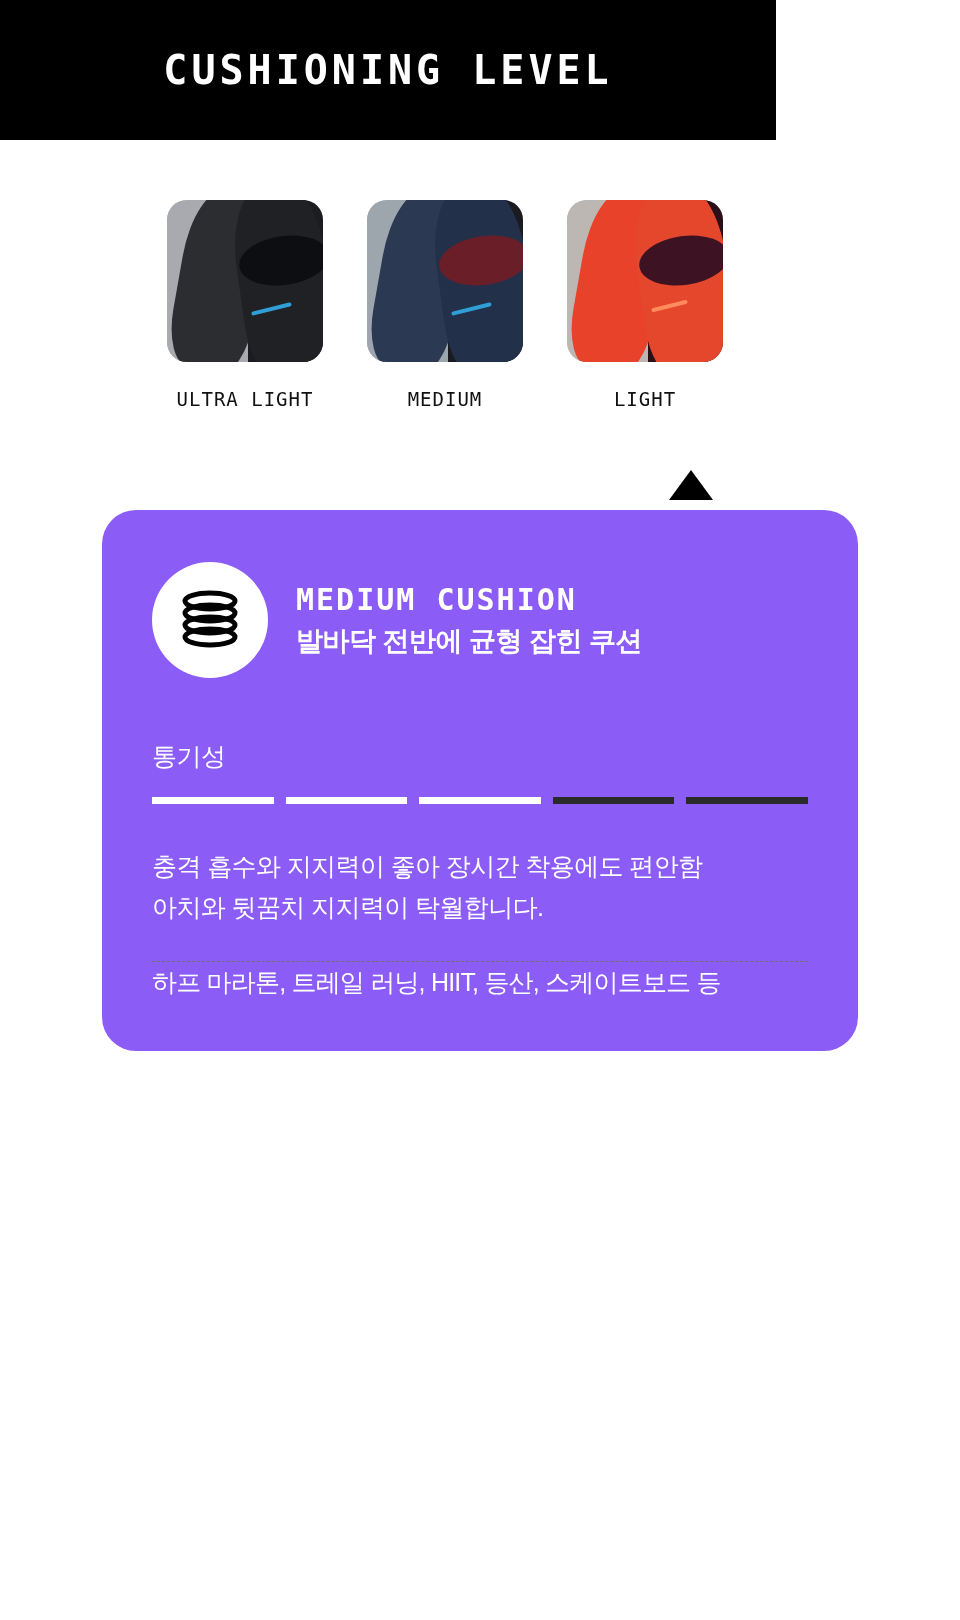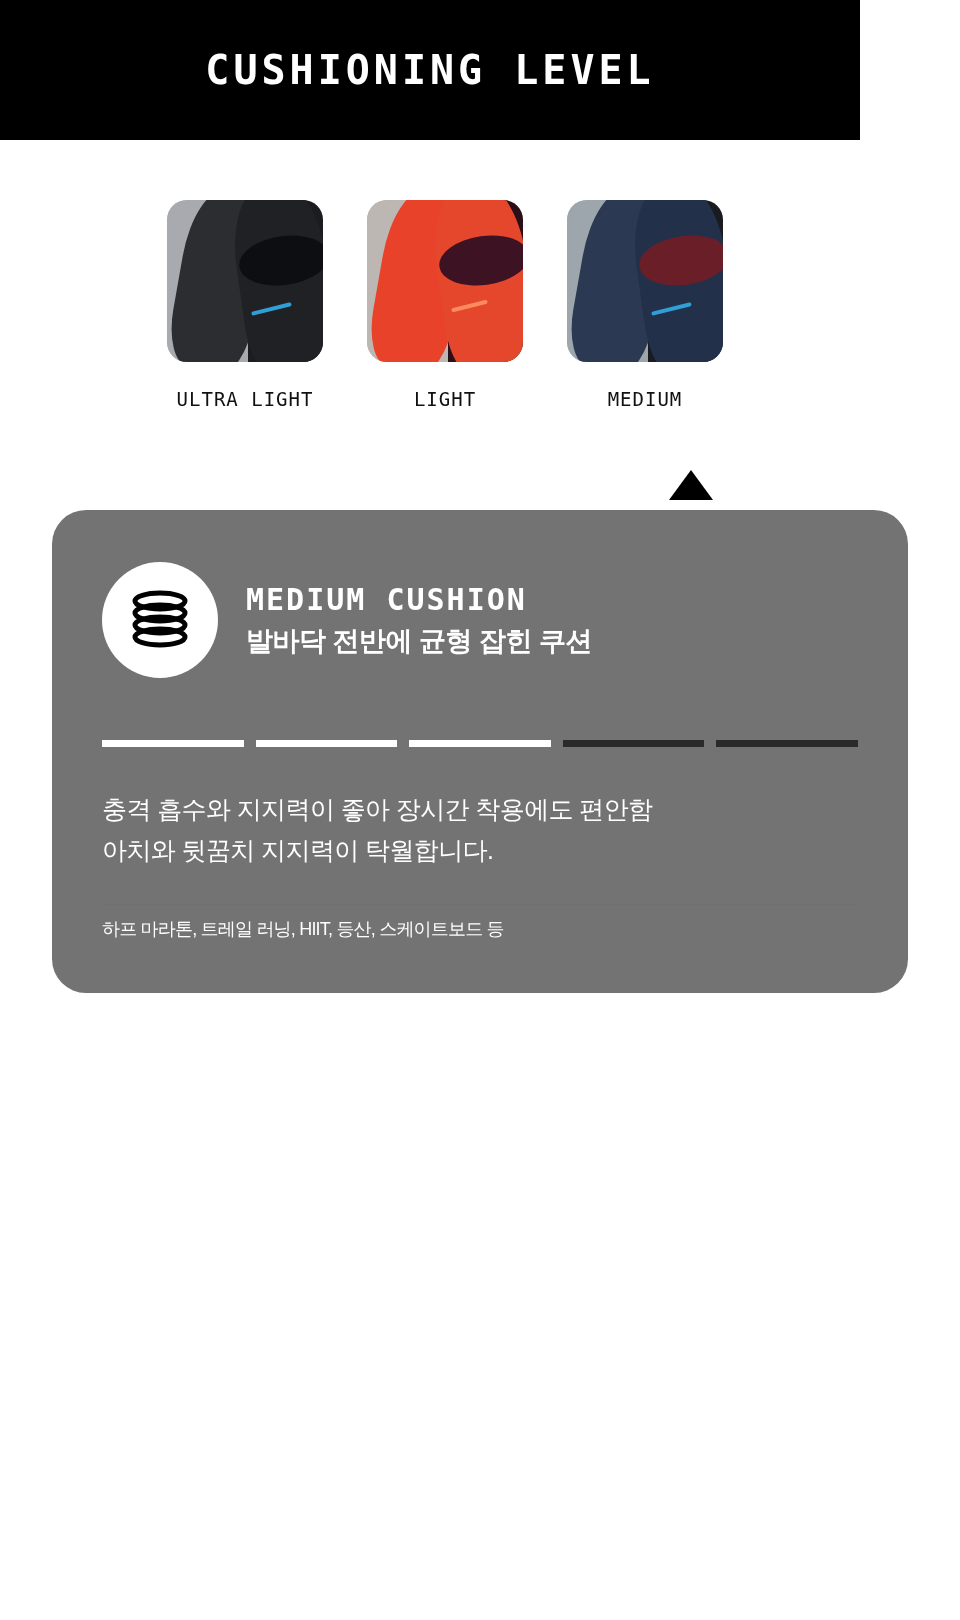--- a/index.html
+++ b/index.html
@@ -9,21 +9,21 @@
   body {
     width: 960px;
     height: 1620px;
     background: #ffffff;
     font-family: "Liberation Sans", sans-serif;
     overflow: hidden;
   }
 
   
   .header-bar {
-    width: 860px;
+    width: 776px;
     height: 140px;
     background: #000000;
     display: flex;
     align-items: center;
     justify-content: center;
   }
   .header-title {
     color: #ffffff;
     font-family: "DejaVu Sans Mono", monospace;
     font-size: 40px;
@@ -112,22 +112,22 @@
     width: 0; height: 0;
     border-left: 22px solid transparent;
     border-right: 22px solid transparent;
     border-bottom: 30px solid #000000;
   }
 
   
   .card {
     position: relative;
     margin: 0 auto;
-    width: 856px;
-    background: #737373;
+    width: 756px;
+    background: #8b5cf6;
     border-radius: 34px;
     color: #ffffff;
     padding: 46px 50px 52px 50px;
     box-sizing: border-box;
   }
 
   .card-head {
     display: flex;
     align-items: center;
     gap: 28px;
@@ -189,22 +189,22 @@
   }
   .desc div { white-space: nowrap; }
 
   .rec-title {
     margin-top: 44px;
     font-size: 26px;
     font-weight: bold;
     letter-spacing: -0.5px;
   }
   .rec-text {
-    margin-top: 12px;
-    font-size: 18px;
+    margin-top: 4px;
+    font-size: 25px;
     letter-spacing: -0.8px;
     white-space: nowrap;
   }
 </style>
 </head>
 <body>
 
 <div class="header-bar">
   <div class="header-title">CUSHIONING LEVEL</div>
 </div>
@@ -222,43 +222,43 @@
           <div class="cuff" style="background:#0d0e11"></div>
           <div class="stripe" style="left:54%;top:66%;width:26%;transform:rotate(-14deg)"></div>
         </div>
       </div>
       <div class="thumb-label">ULTRA LIGHT</div>
     </div>
 
     <div class="thumb-item">
       <div class="thumb-img">
         <div class="sock-scene">
+          <div class="bg-l" style="background:#9ea6ad"></div>
+          <div class="bg-r" style="background:#191b20"></div>
+          <div class="leg leg-a" style="background:#2b3a52"></div>
+          <div class="leg leg-b" style="background:#23304a"></div>
+          <div class="cuff" style="background:#6a1f28"></div>
+          <div class="stripe" style="left:54%;top:66%;width:26%;transform:rotate(-14deg)"></div>
+        </div>
+      </div>
+      <div class="thumb-label">MEDIUM</div>
+    </div>
+
+    <div class="thumb-item">
+      <div class="thumb-img">
+        <div class="sock-scene">
           <div class="bg-l" style="background:#bdb7b4"></div>
           <div class="bg-r" style="background:#2a0f18"></div>
           <div class="leg leg-a" style="background:#e8432a"></div>
           <div class="leg leg-b" style="background:#e5472c"></div>
           <div class="cuff" style="background:#3d1222"></div>
           <div class="stripe" style="left:54%;top:64%;width:24%;transform:rotate(-14deg);background:#ff8a5c"></div>
         </div>
       </div>
       <div class="thumb-label">LIGHT</div>
-    </div>
-
-    <div class="thumb-item">
-      <div class="thumb-img">
-        <div class="sock-scene">
-          <div class="bg-l" style="background:#9ea6ad"></div>
-          <div class="bg-r" style="background:#191b20"></div>
-          <div class="leg leg-a" style="background:#2b3a52"></div>
-          <div class="leg leg-b" style="background:#23304a"></div>
-          <div class="cuff" style="background:#6a1f28"></div>
-          <div class="stripe" style="left:54%;top:66%;width:26%;transform:rotate(-14deg)"></div>
-        </div>
-      </div>
-      <div class="thumb-label">MEDIUM</div>
     </div>
 
   </div>
 </div>
 
 <div class="pointer-wrap">
   <div class="pointer"></div>
 </div>
 
 <div class="card">
@@ -276,20 +276,21 @@
     </div>
     <div class="card-head-text">
       <div class="card-title">MEDIUM CUSHION</div>
       <div class="card-subtitle">발바닥 전반에 균형 잡힌 쿠션</div>
     </div>
   </div>
 
   <div class="meters">
 
     <div class="meter">
+      <div class="meter-label">통기성</div>
       <div class="meter-track">
         <div class="seg on"></div>
         <div class="seg on"></div>
         <div class="seg on"></div>
         <div class="seg"></div>
         <div class="seg"></div>
       </div>
     </div>
 
 

